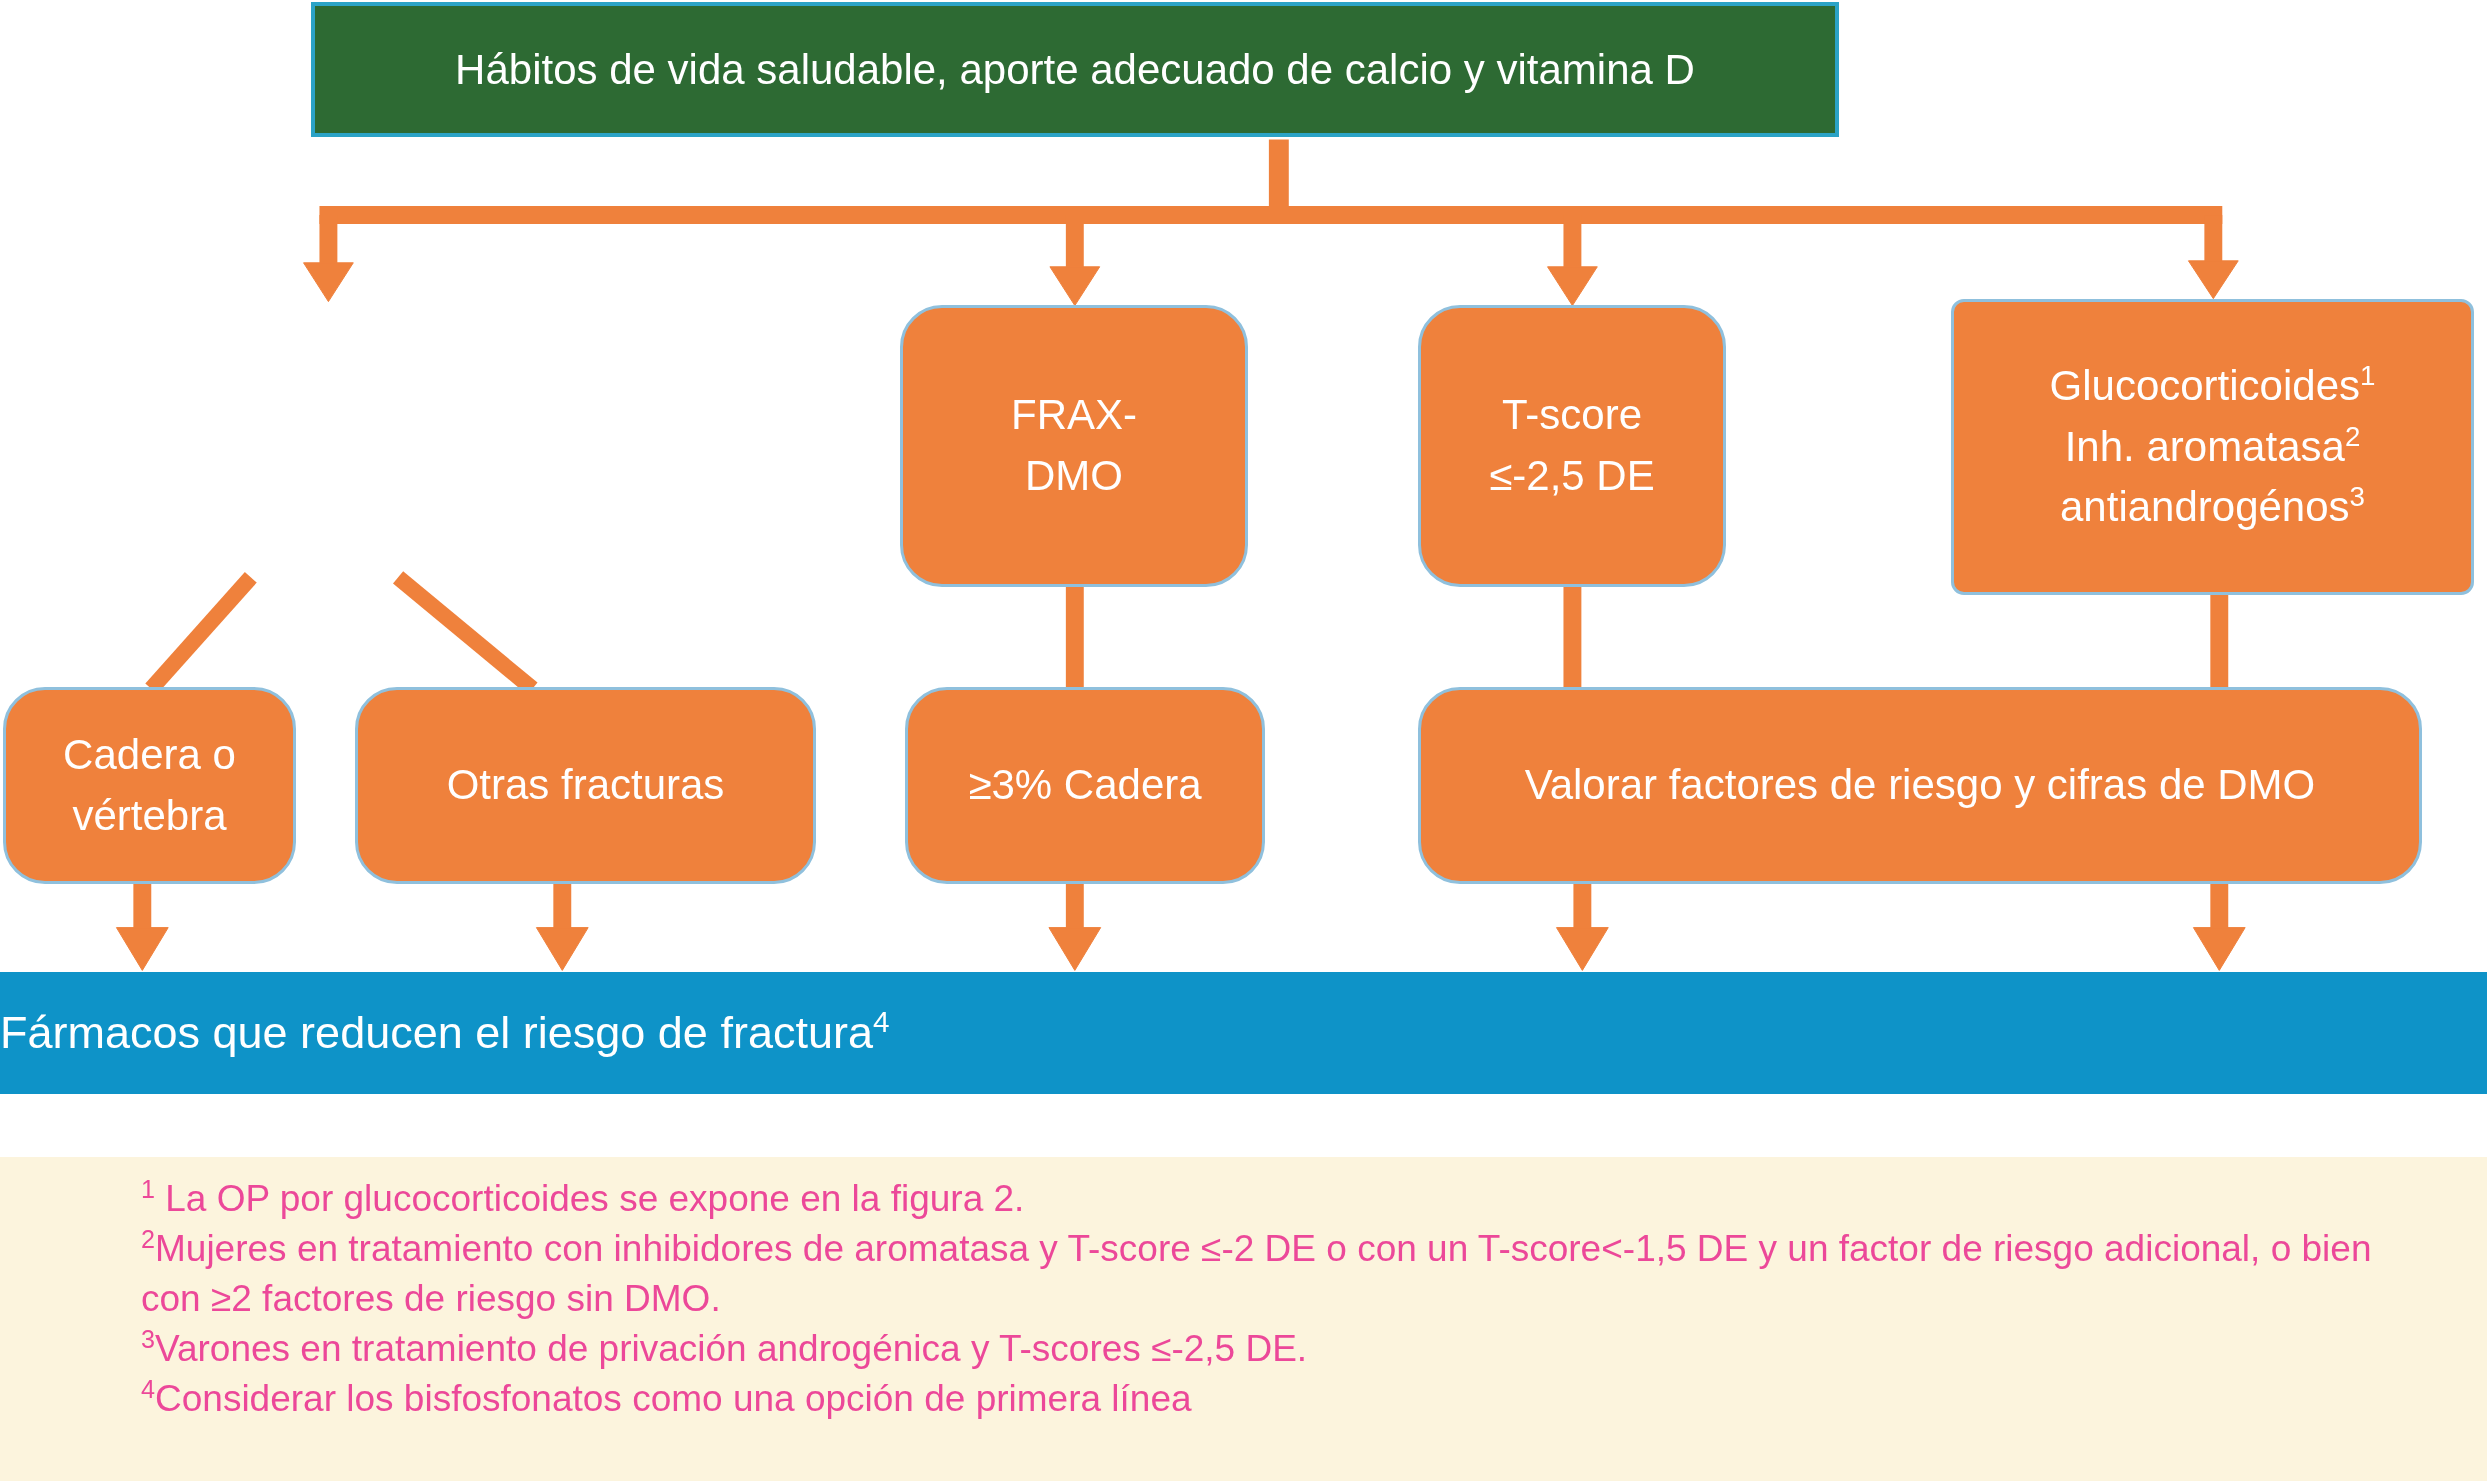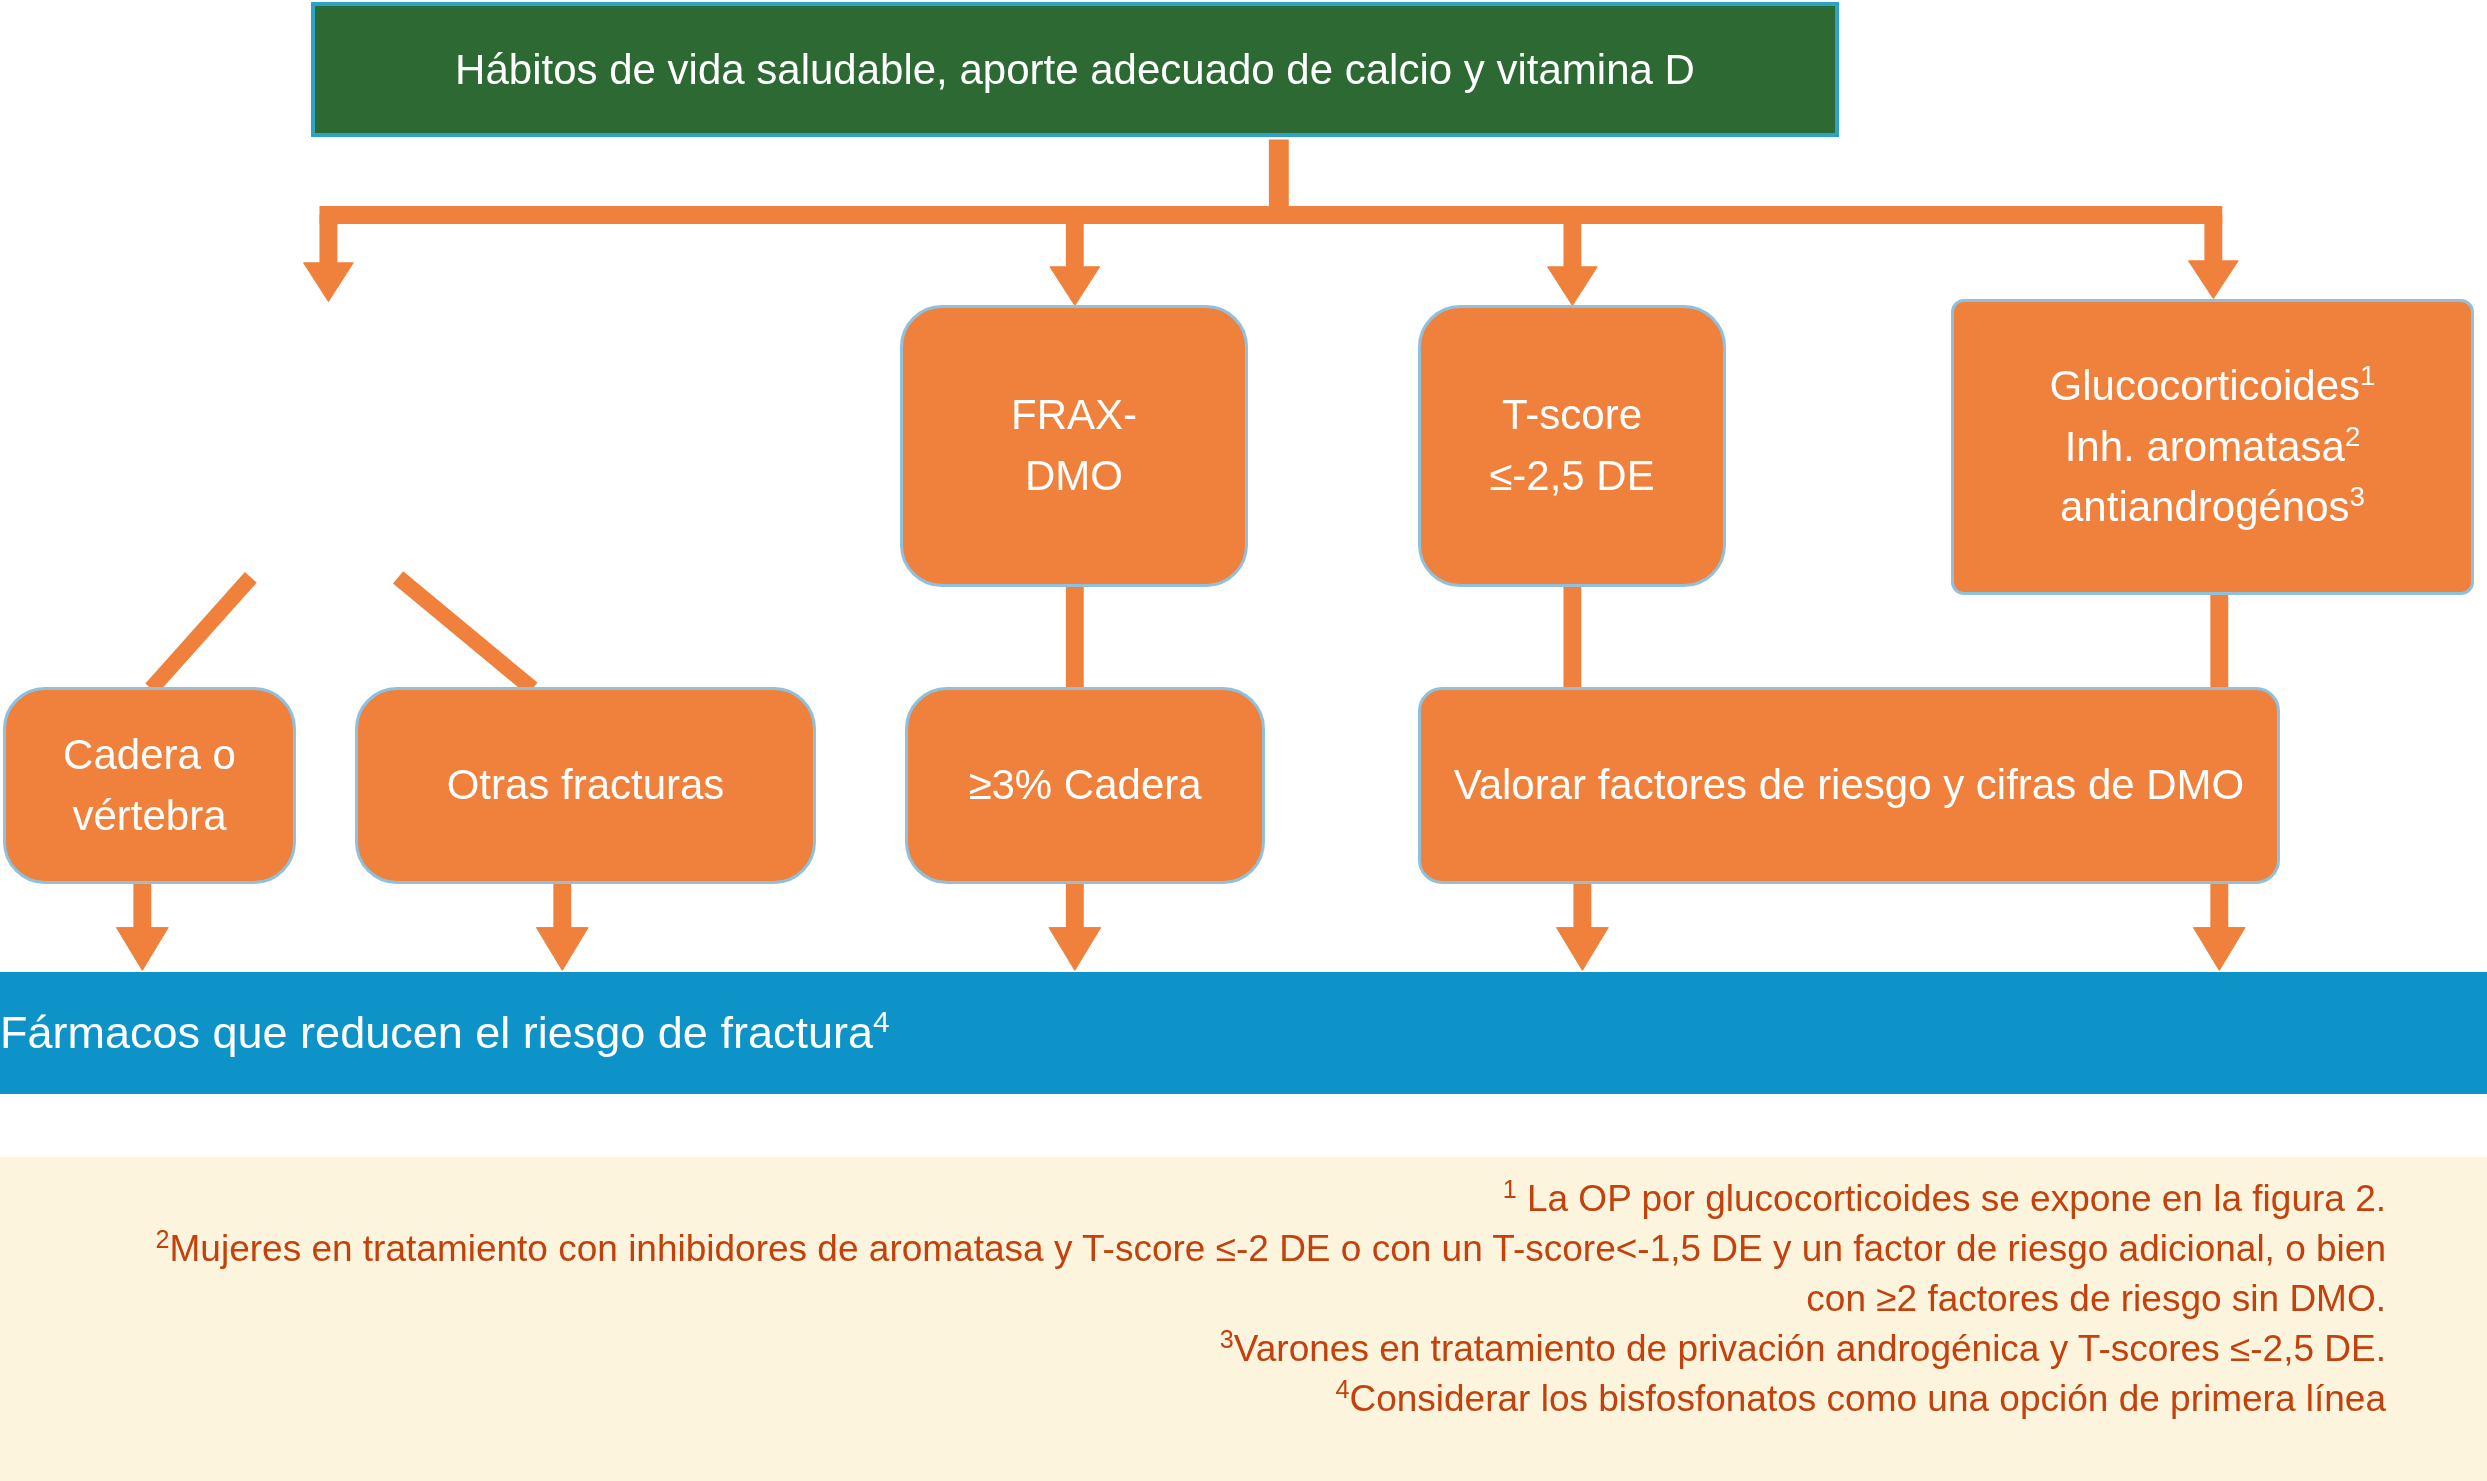--- a/index.html
+++ b/index.html
@@ -24,32 +24,32 @@
     color:#ffffff; font-size:42px; line-height:1.45; text-align:center;
   }
   .node sup { font-size:66%; line-height:0; }
   #node-fractura   { left:120px;  top:301px; width:417px;  height:286px; }
   #node-frax       { left:900px;  top:305px; width:348px;  height:282px; }
   #node-tscore     { left:1418px; top:305px; width:308px;  height:282px; }
   #node-gluco      { left:1951px; top:299px; width:523px;  height:296px;border-radius:13px; }
   #node-cadera     { left:3px;    top:687px; width:293px;  height:197px; }
   #node-otras      { left:355px;  top:687px; width:461px;  height:197px; }
   #node-cadera3pct { left:905px;  top:687px; width:360px;  height:197px; }
-  #node-valorar    { left:1418px; top:687px; width:862px; height:197px;border-radius:24px; }
+  #node-valorar    { left:1418px; top:687px; width:1004px; height:197px; }
   .bottom-banner {
     position:absolute; left:0; top:972px; width:2488px; height:122px;
     background:#0E93C8;
     display:flex; align-items:center; justify-content:flex-start;
     color:#ffffff; font-size:45px;
   }
   .bottom-banner sup { font-size:66%; line-height:0; }
   .connectors { position:absolute; left:0; top:0; }
   .footnotes {
-    position:absolute; left:127px; top:1174px; width:2259px;
-    color:#c2410c; font-size:37px; line-height:50px;text-align:right;
+    position:absolute; left:141px; top:1174px; width:2259px;
+    color:#ec4899; font-size:37px; line-height:50px;
   }
   .footnote sup { font-size:68%; line-height:0; }
 </style>
 </head>
 <body>
 
 <div class="canvas">
 
   <div class="cream-footer"></div>
 

